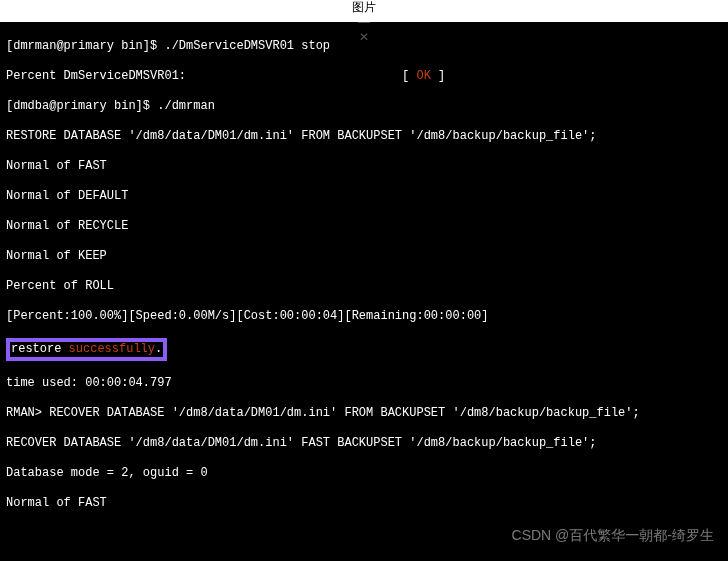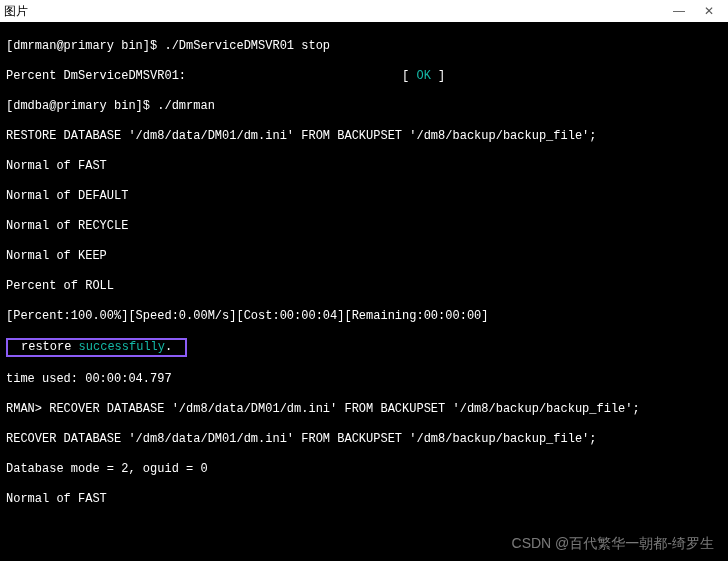--- a/index.html
+++ b/index.html
@@ -1,15 +1,15 @@
 <!DOCTYPE html>
 <html><head>
 <meta charset="utf-8">
 <style>
-* { margin: 0; padding: 0; box-sizing: border-box; }
+* { margin: 0; padding: 0; box-sizing: border-box; flex-direction: column; }
 body {
   width: 728px;
   height: 561px;
   background: #000;
   font-family: "Consolas", "Courier New", monospace;
   font-size: 12px;
   line-height: 15px;
   color: #fff;
   overflow: hidden;
   position: relative;
@@ -27,31 +27,31 @@
 .titlebar .title { flex: 1; }
 .titlebar .btn {
   width: 30px;
   text-align: center;
   color: #555;
 }
 .terminal {
   padding: 2px 6px;
   white-space: pre;
 }
-.green { color: #14b8a6; }
+.green { color: #c2410c; }
 .hlbox {
-  border: 2px solid #8b5cf6;
+  border: 4px solid #8b5cf6;
   display: inline-block;
-  padding: 0 13px;
+  padding: 0 1px;
   margin-top: -1px;
 }
 .watermark {
   position: absolute;
   right: 14px;
-  bottom: 10px;
+  bottom: 18px;
   color: rgba(220,220,220,0.55);
   font-family: "Microsoft YaHei", sans-serif;
   font-size: 14px;
   pointer-events: none;
 }
 </style>
 </head>
 <body>
 
 <div class="titlebar">
@@ -67,21 +67,21 @@
 <div>RESTORE DATABASE '/dm8/data/DM01/dm.ini' FROM BACKUPSET '/dm8/backup/backup_file';</div>
 <div>Normal of FAST</div>
 <div>Normal of DEFAULT</div>
 <div>Normal of RECYCLE</div>
 <div>Normal of KEEP</div>
 <div>Percent of ROLL</div>
 <div>[Percent:100.00%][Speed:0.00M/s][Cost:00:00:04][Remaining:00:00:00]</div>
 <div><span class="hlbox"><span>restore </span><span class="green">successfully</span><span>.</span></span></div>
 <div>time used: 00:00:04.797</div>
 <div>RMAN&gt; RECOVER DATABASE '/dm8/data/DM01/dm.ini' FROM BACKUPSET '/dm8/backup/backup_file';</div>
-<div>RECOVER DATABASE '/dm8/data/DM01/dm.ini' FROM BACKUPSET '/dm8/backup/backup_file';</div>
+<div>RECOVER DATABASE '/dm8/data/DM01/dm.ini' FAST BACKUPSET '/dm8/backup/backup_file';</div>
 <div>Database mode = 2, oguid = 0</div>
 <div>Normal of FAST</div>
 
 
 
 
 
 
 
 

